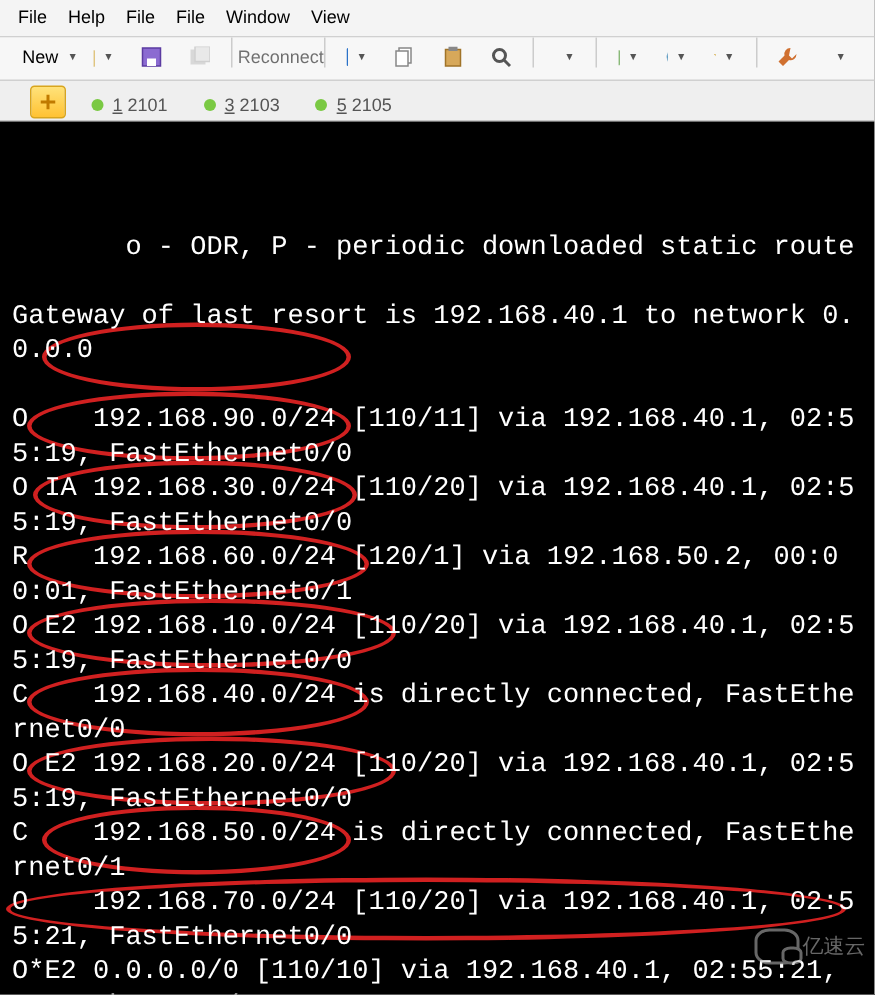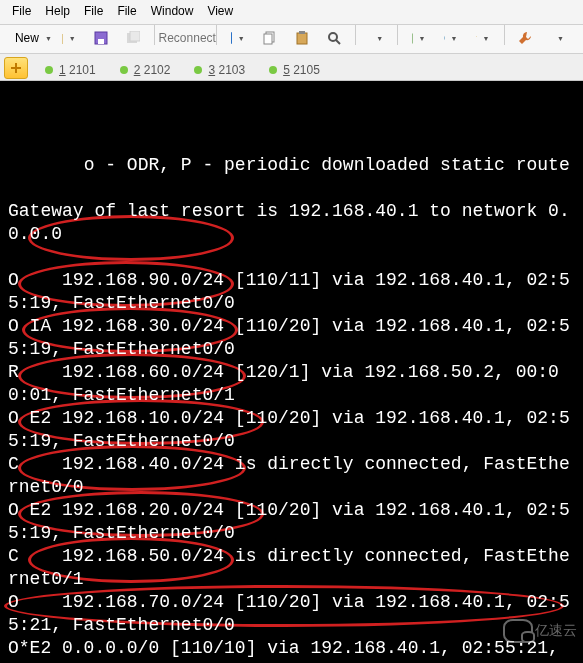--- a/index.html
+++ b/index.html
@@ -3,32 +3,32 @@
 <meta charset="utf-8">
 <style>
   html,body{margin:0;padding:0;font-family:"Segoe UI",Tahoma,sans-serif;font-size:12px;background:#f0f0f0;width:583px;height:663px;overflow:hidden}
   .menubar{background:#f4f4f4;height:20px;padding:2px 6px;border-bottom:1px solid #d0d0d0;display:flex;gap:2px;}
   .menubar span{padding:2px 6px;cursor:default}
   .toolbar{background:#f7f7f7;height:28px;border-bottom:1px solid #d0d0d0;display:flex;align-items:flex-start;padding:0 12px;gap:4px}
   .tb-btn{display:flex;align-items:center;gap:4px;padding:3px 6px;border:1px solid transparent;border-radius:2px;cursor:pointer;min-width:14px;min-height:18px;justify-content:center}
   .tb-sep{width:1px;height:20px;background:#ccc;margin:0 3px}
   .drop{font-size:7px;color:#555;margin-left:2px}
   .tb-btn svg{display:block}
-  .tabbar{background:#efefef;height:26px;border-bottom:1px solid #c7c7c7;display:flex;align-items:flex-end;padding:0 4px;gap:0}
+  .tabbar{background:#efefef;height:26px;border-bottom:1px solid #c7c7c7;display:flex;align-items:flex-end;padding:0 20px;gap:0}
   .tab{padding:4px 10px;border:1px solid transparent;border-bottom:none;margin-right:2px;cursor:pointer;display:flex;align-items:center;gap:6px;position:relative;top:1px;color:#555}
   .tab u{text-decoration:underline}
   .tab.active{background:#fff;border-color:#c7c7c7;border-top-left-radius:3px;border-top-right-radius:3px;color:#000}
   .tab .dot{width:8px;height:8px;border-radius:50%;background:#7ac943;display:inline-block}
   .tab .close{font-size:10px;color:#888;margin-left:4px}
   .newtab{width:22px;height:20px;background:linear-gradient(#ffe27a,#ffc233);border:1px solid #d8a51e;border-radius:3px;display:flex;align-items:center;justify-content:center;color:#aa6900;font-weight:bold;margin-right:6px;position:relative;top:-1px;cursor:pointer}
   .terminal{background:#000;color:#fff;font-family:"Courier New",monospace;font-size:18px;line-height:23px;padding:4px 8px 8px 8px;height:580px;position:relative;white-space:pre-wrap;word-break:break-all;letter-spacing:0px}
   .terminal .lines{position:relative;z-index:2}
   .ellipses{position:absolute;left:0;top:0;z-index:1;pointer-events:none}
   .ell{position:absolute;border:3px solid #d02020;border-radius:50%}
-  .watermark{position:absolute;right:6px;bottom:30px;z-index:4;opacity:.55;display:flex;align-items:center;gap:2px;color:#bcbcbc;font-family:Liberation Mono, monospace;font-size:14px}
+  .watermark{position:absolute;right:6px;bottom:30px;z-index:4;opacity:.55;display:flex;align-items:center;gap:2px;color:#bcbcbc;font-family:Liberation Serif, serif;font-size:14px}
   .watermark .logo{width:26px;height:20px;border:2px solid #bcbcbc;border-radius:10px/8px;position:relative}
   .watermark .logo::after{content:"";position:absolute;width:10px;height:8px;border:2px solid #bcbcbc;border-radius:6px/4px;right:-4px;bottom:-2px;background:#000}
 </style>
 </head>
 <body>
 
 <div class="menubar">
   <span>File</span>
   <span>Help</span>
   <span>File</span>
@@ -148,24 +148,20 @@
         <path d="M4 0h2v4h4v2H6v4H4V6H0V4h4z" fill="#c07a00"></path>
       </svg>
   </div>
 
 <div class="tab">
       <span class="dot"></span>
       <span><u>1</u> 2101</span>
     </div>
     <div class="tab">
       <span class="dot"></span>
-      <span><u>2</u> 2102</span>
-    </div>
-    <div class="tab">
-      <span class="dot"></span>
       <span><u>3</u> 2103</span>
     </div>
     <div class="tab">
       <span class="dot"></span>
       <span><u>5</u> 2105</span>
     </div>
   </div>
 
 <div class="terminal">
   <div class="ellipses"><div class="ell" style="left: 28px; top: 134px; width: 200px; height: 40px;"></div><div class="ell" style="left: 18px; top: 180px; width: 210px; height: 40px;"></div><div class="ell" style="left: 22px; top: 226px; width: 210px; height: 40px;"></div><div class="ell" style="left: 18px; top: 272px; width: 222px; height: 40px;"></div><div class="ell" style="left: 18px; top: 318px; width: 240px; height: 40px;"></div><div class="ell" style="left: 18px; top: 364px; width: 222px; height: 40px;"></div><div class="ell" style="left: 18px; top: 410px; width: 240px; height: 40px;"></div><div class="ell" style="left: 28px; top: 456px; width: 200px; height: 40px;"></div><div class="ell" style="left: 4px; top: 504px; width: 554px; height: 36px;"></div></div>

